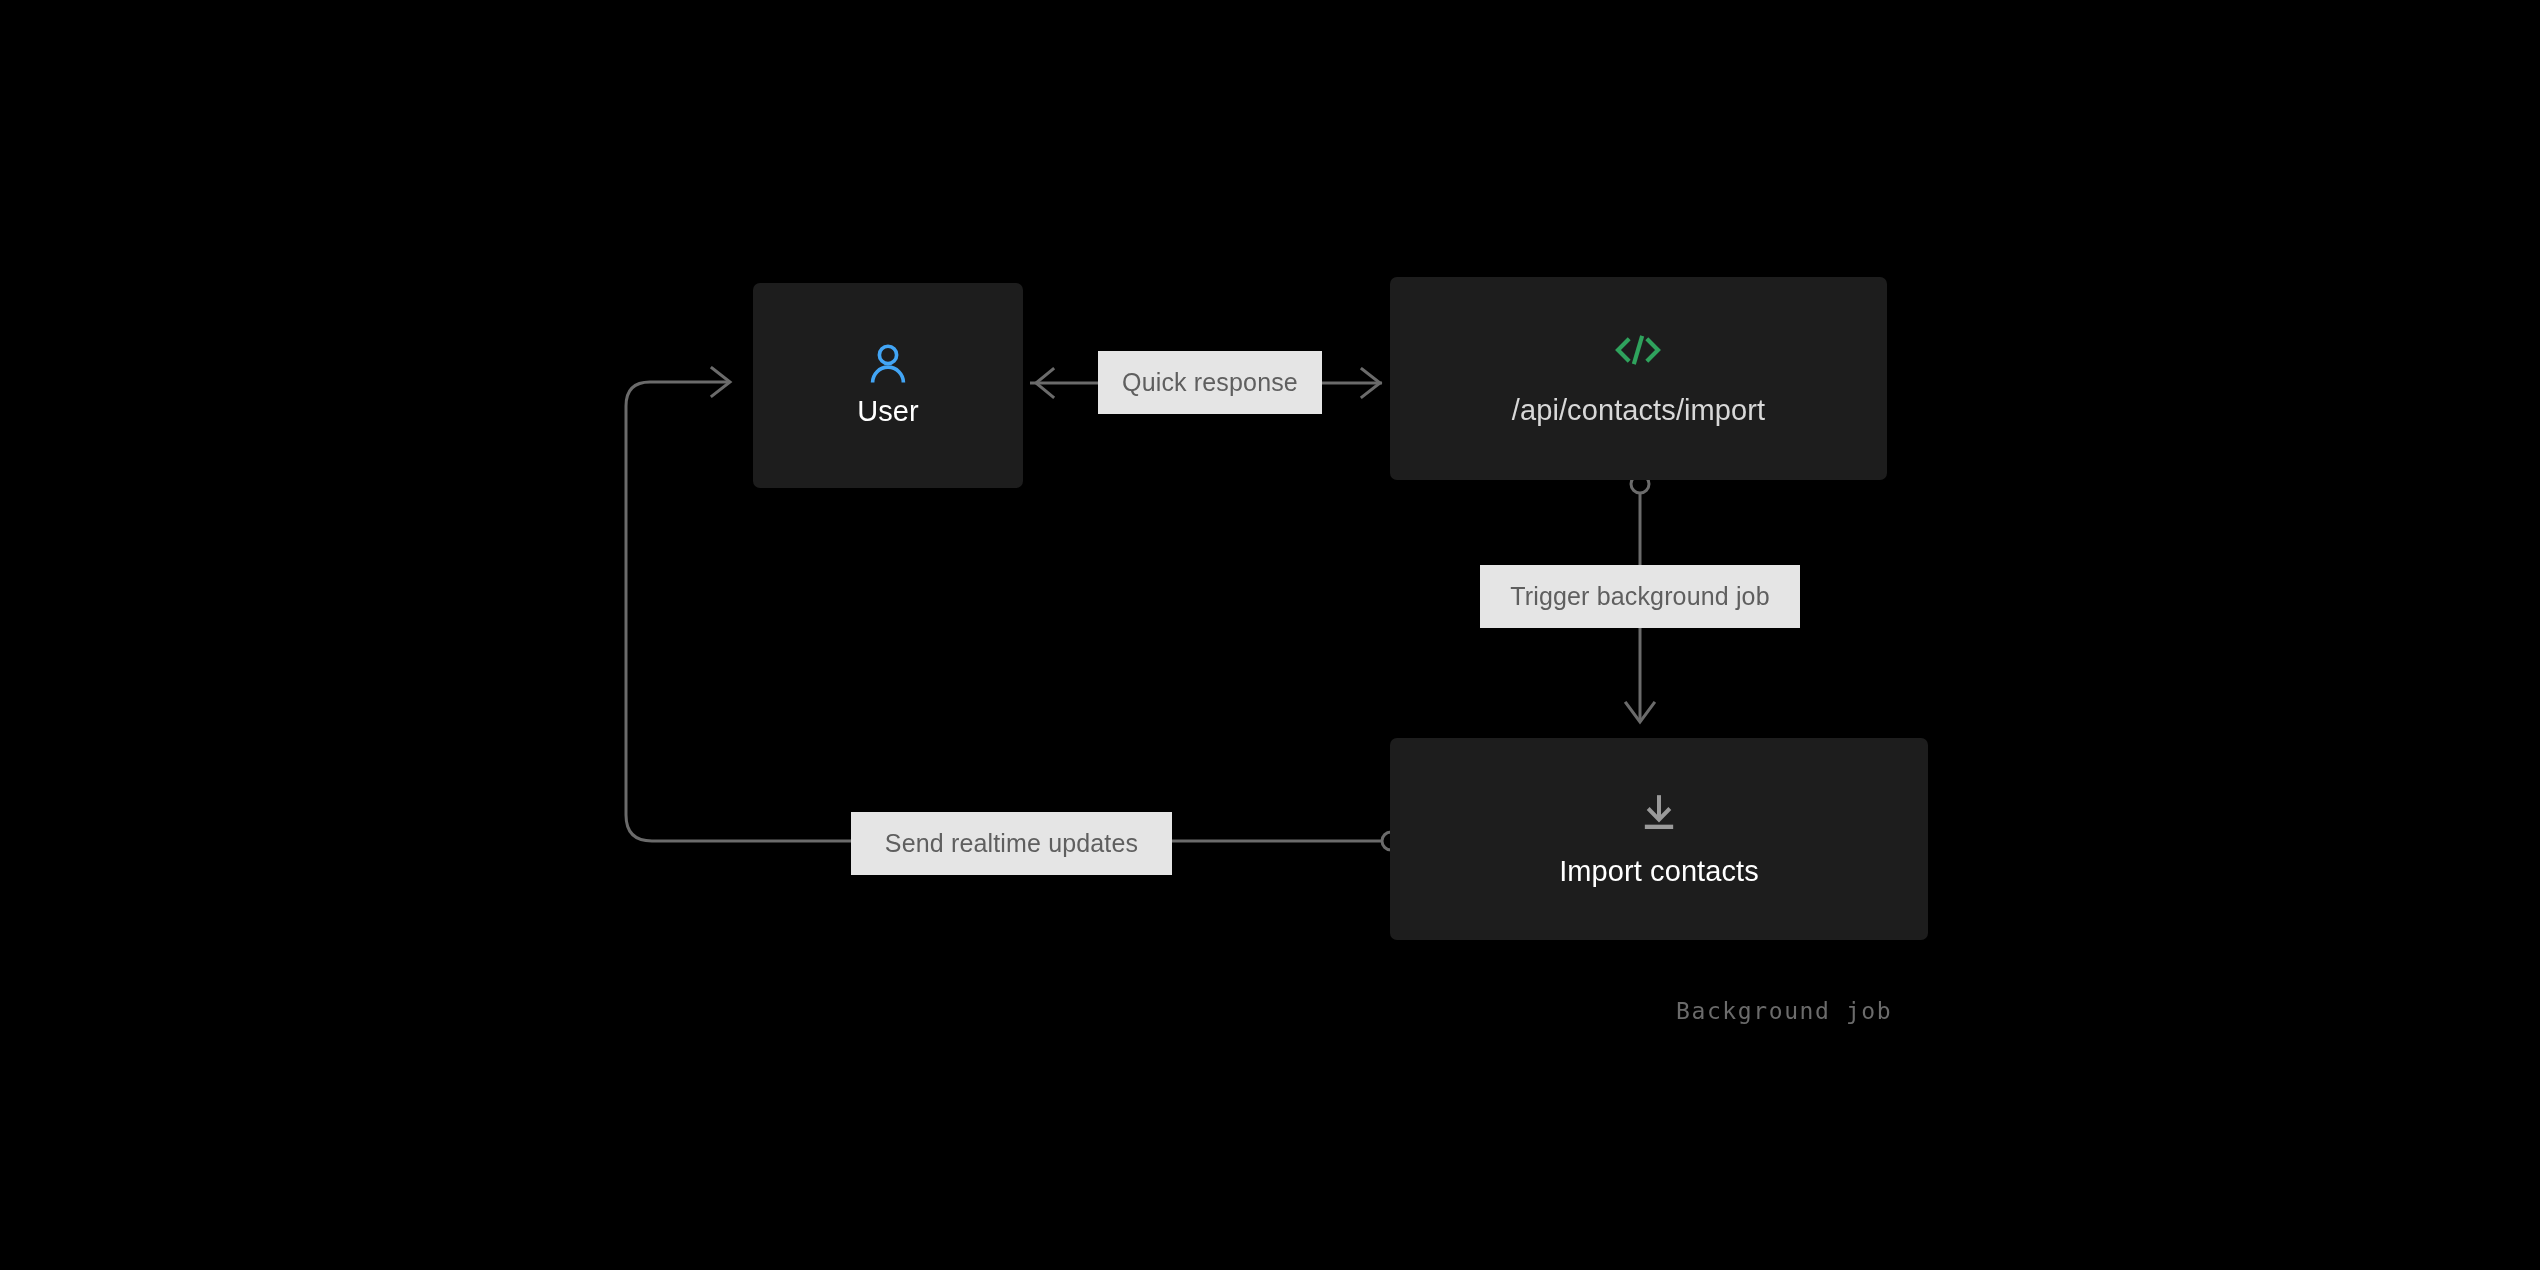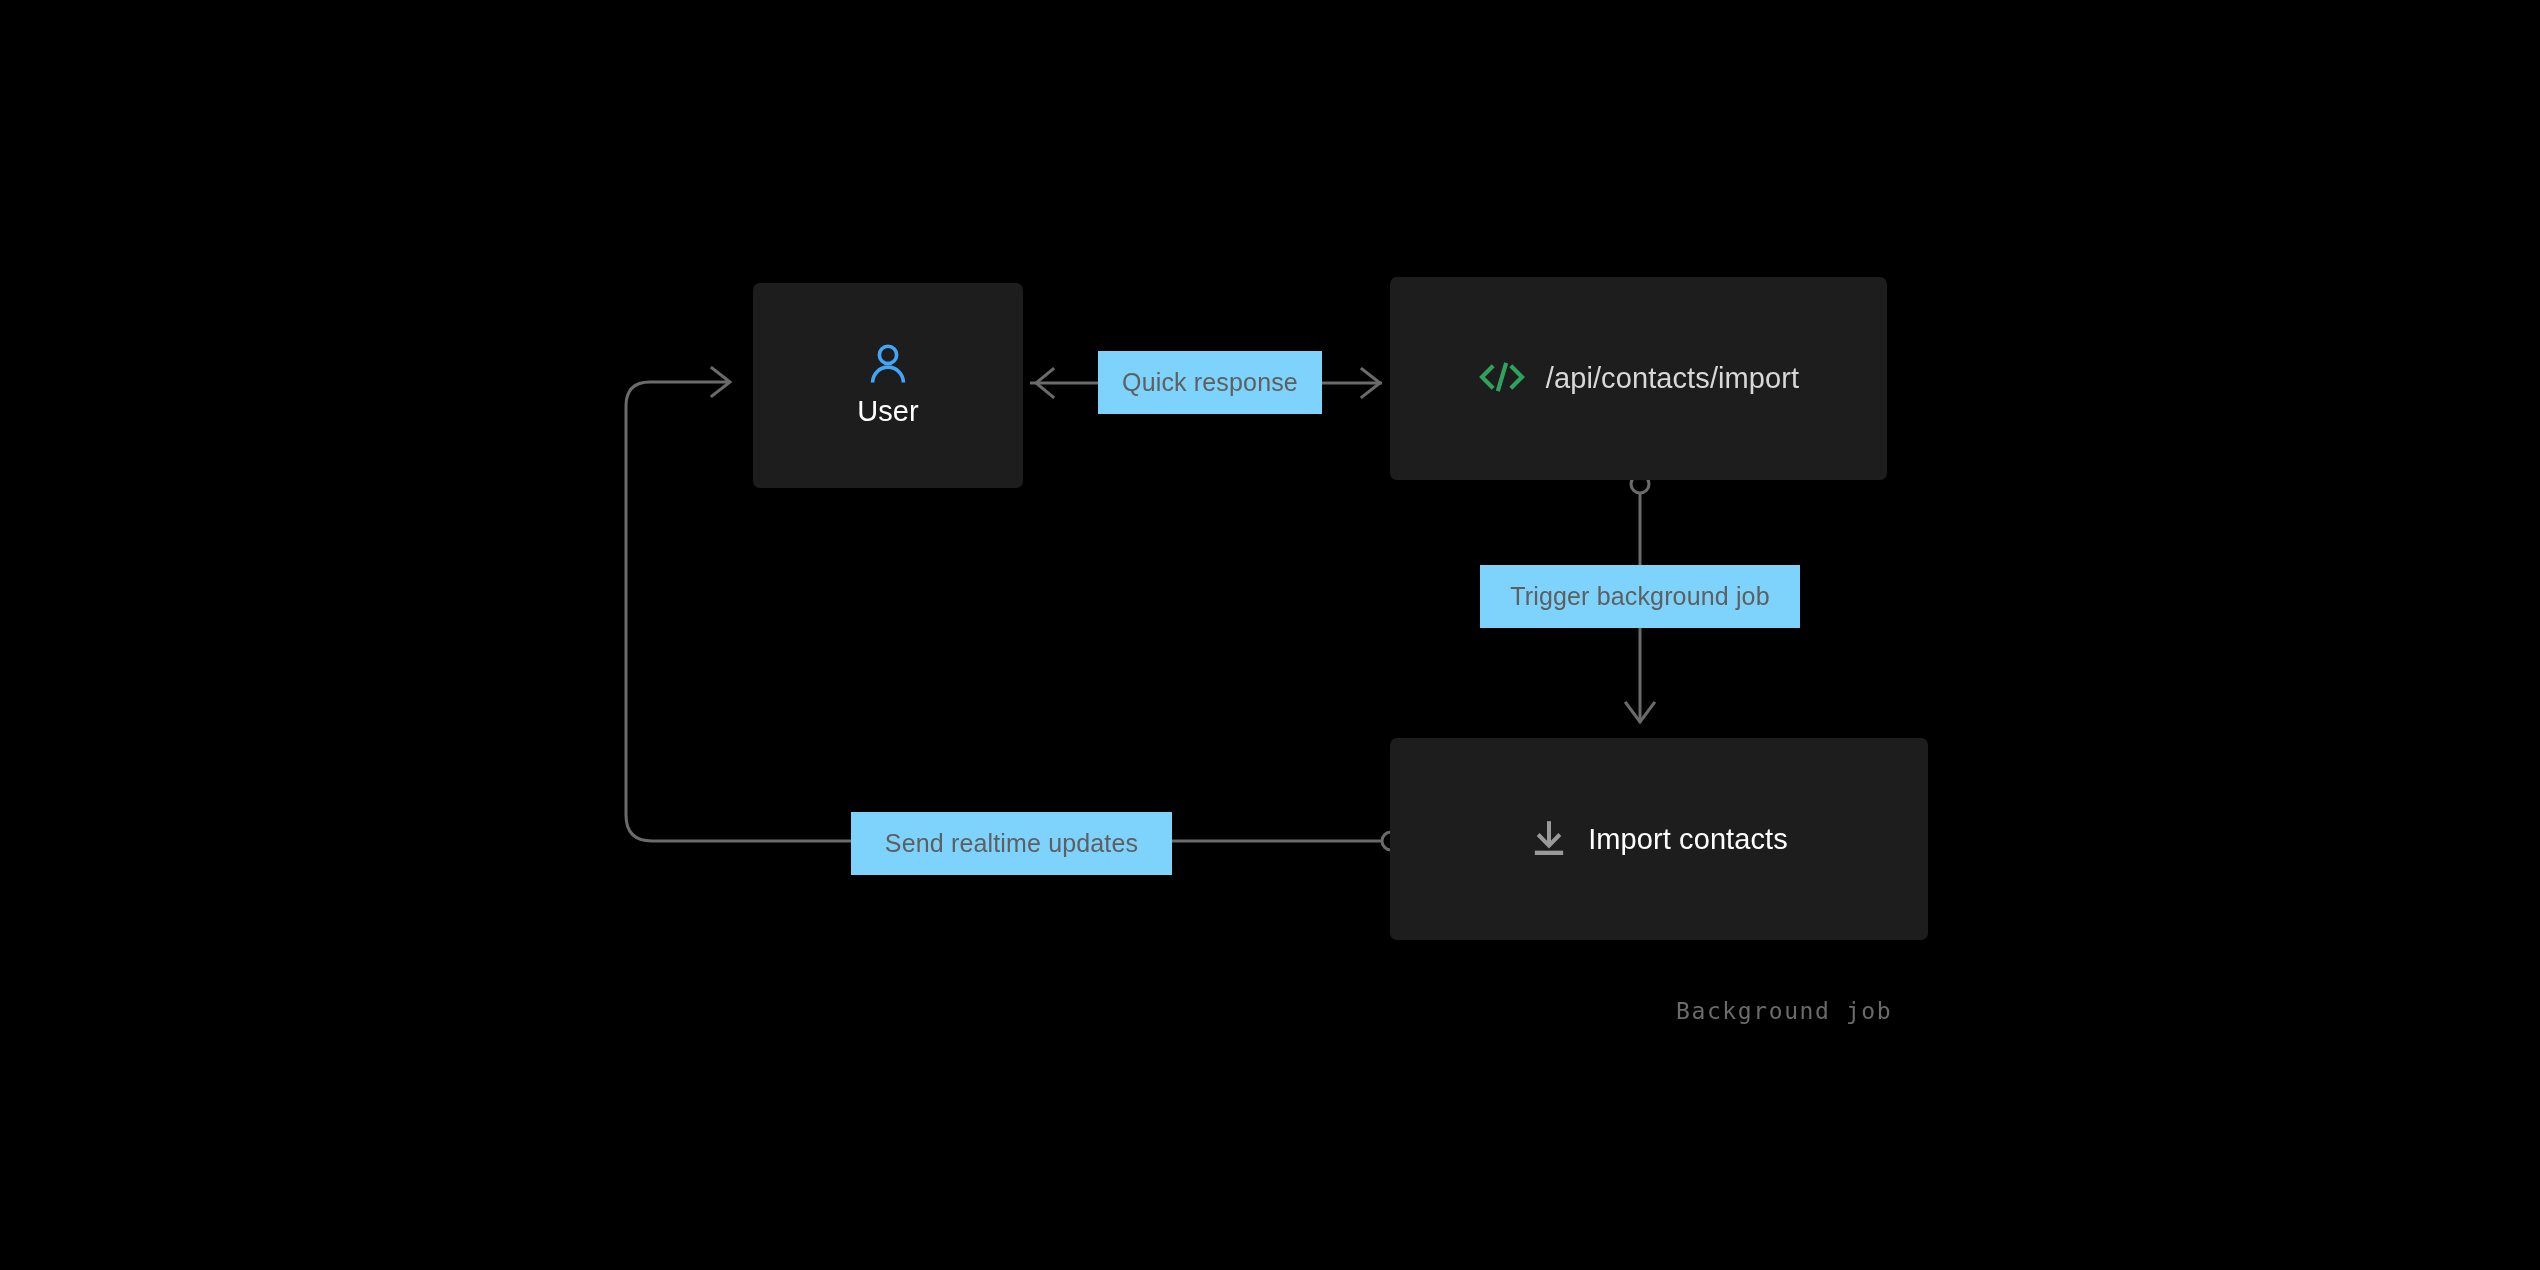--- a/index.html
+++ b/index.html
@@ -37,21 +37,21 @@
   }
   .node-inner {
     display: flex;
     align-items: center;
     justify-content: center;
   }
   .node-stack {
     flex-direction: column;
   }
   .node-row {
-    flex-direction: row;
+    flex-direction: column;
     gap: 20px;
   }
   .node-label {
     color: #ffffff;
     font-size: 29px;
     font-weight: 400;
     letter-spacing: 0.1px;
     white-space: nowrap;
   }
   .node-label.dim { color: #d8d8d8; }
@@ -60,21 +60,21 @@
   #node-user    { left: 753px;  top: 283px;  width: 270px; height: 205px; }
   #node-api     { left: 1390px; top: 277px;  width: 497px; height: 203px; }
   #node-import  { left: 1390px; top: 738px;  width: 538px; height: 202px; }
 
   
   .icon { display: block; }
 
   
   .edge-label {
     position: absolute;
-    background: #7dd3fc;
+    background: #e5e5e5;
     color: #5f5f5f;
     font-size: 25px;
     font-weight: 400;
     letter-spacing: 0.15px;
     white-space: nowrap;
     display: flex;
     align-items: center;
     justify-content: center;
     z-index: 4;
     padding: 0 16px;

